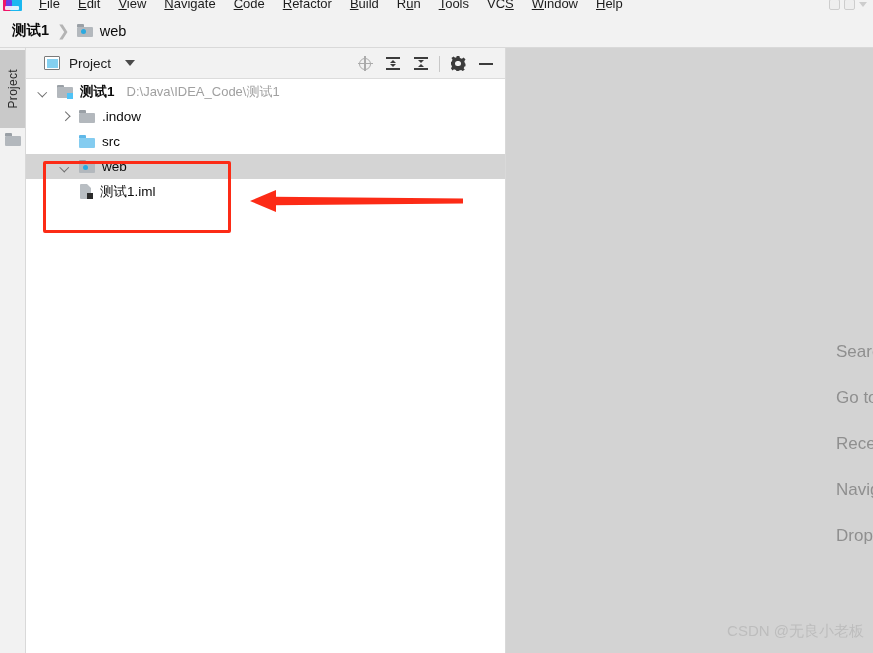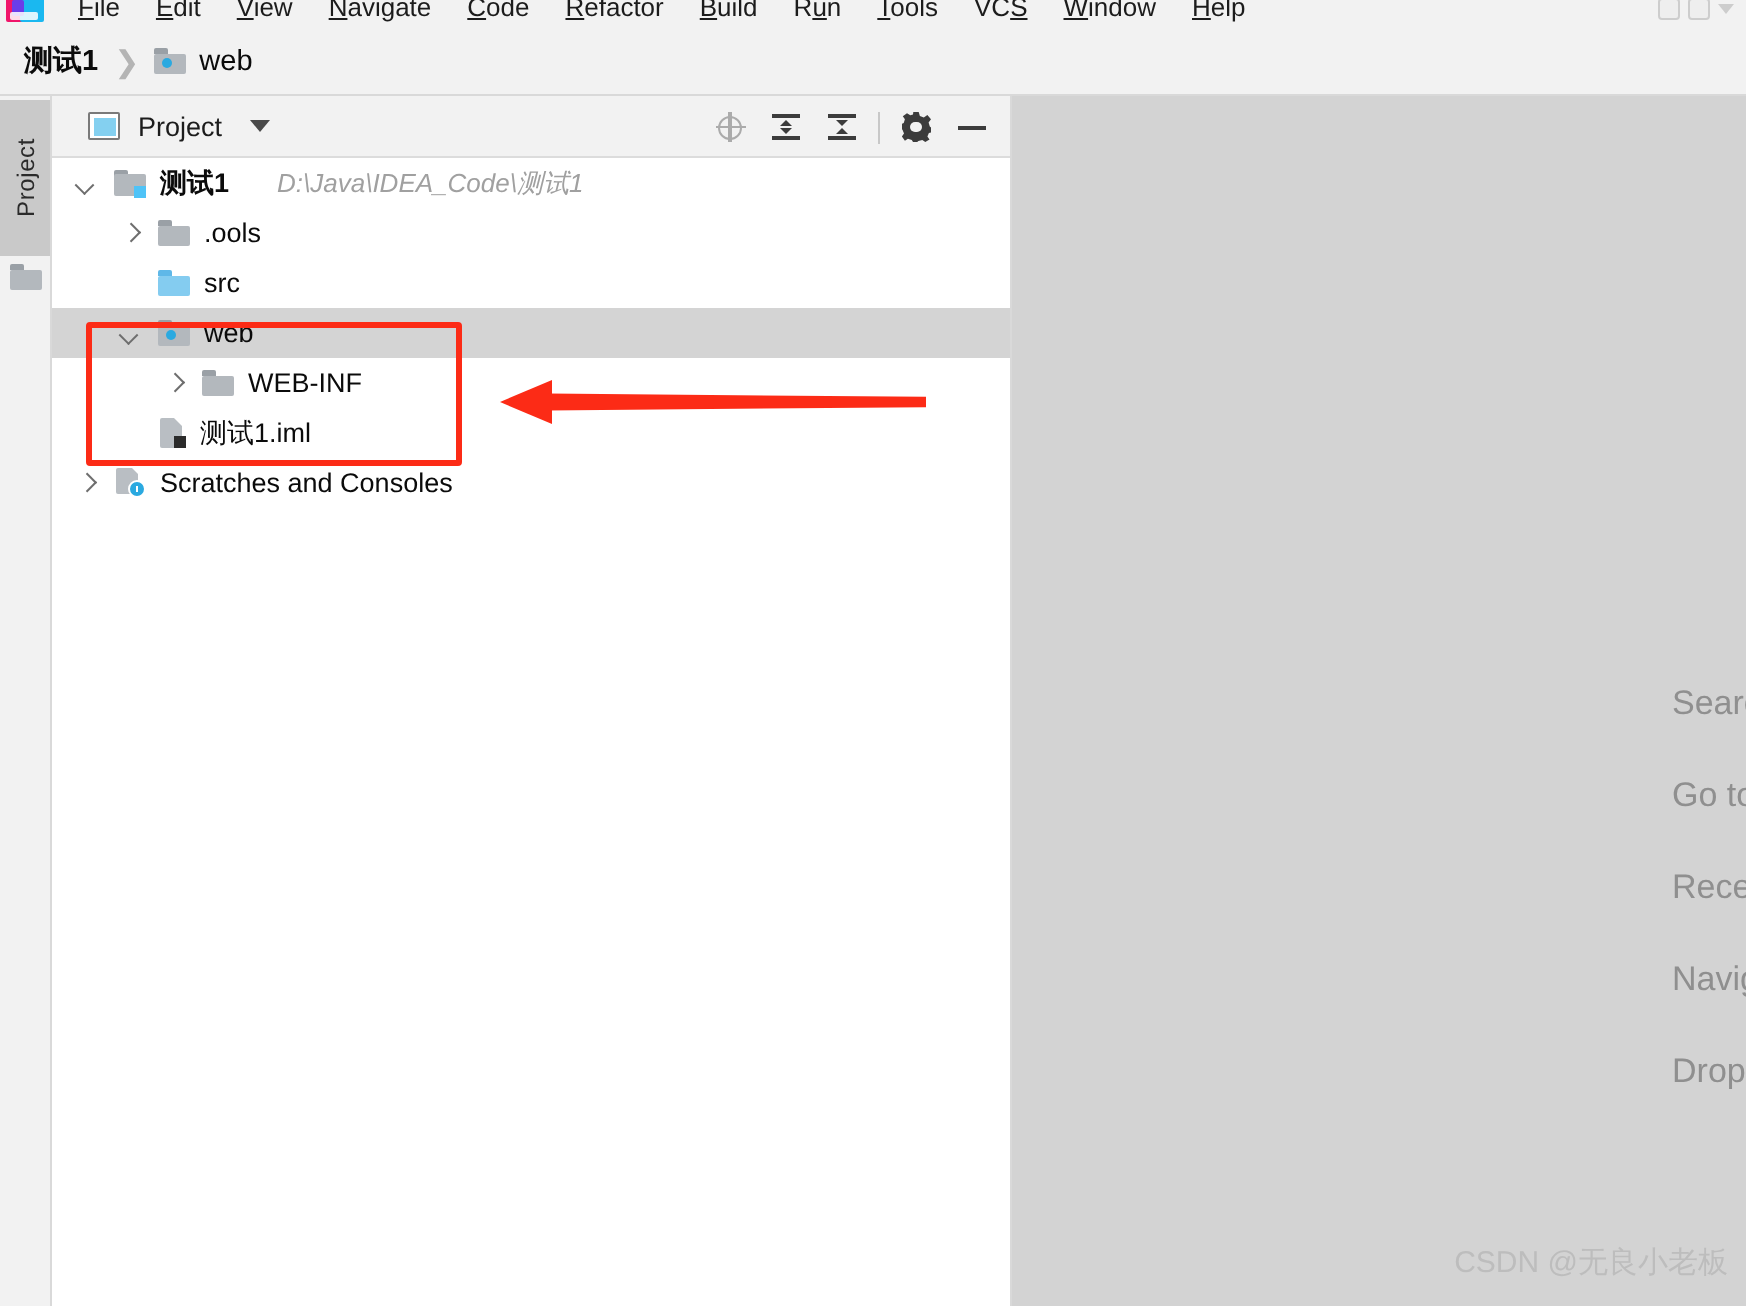--- a/index.html
+++ b/index.html
@@ -203,21 +203,21 @@
     width: 5.5px; height: 5.5px;
     border-right: 1.7px solid #6e6e6e; border-bottom: 1.7px solid #6e6e6e;
     transform: rotate(-45deg);
   }
   .chev.down::after {
     left: 3.2px; top: 4px;
     transform: rotate(45deg);
   }
   .row-label { margin-left: 7px; }
   .row-label.bold { font-weight: bold; }
-  .row-path { margin-left: 24px; color: #a0a0a0; font-size: 13px; font-style: italic; }
+  .row-path { margin-left: 12px; color: #a0a0a0; font-size: 13px; }
 
   
   .ic-module {
     position: relative; width: 16px; height: 14px; flex: none;
   }
   .ic-module .tab { position: absolute; left:0; top:0; width:7px; height:3px; background:#9aa0a6; border-radius:1px 1px 0 0;}
   .ic-module .body { position: absolute; left:0; top:2.5px; width:16px; height:11px; background:#b3b8bd; border-radius:1px;}
   .ic-module .mark { position:absolute; right:0; bottom:0; width:6px; height:6px; background:#4fc3f7;}
 
   
@@ -420,69 +420,50 @@
           <span class="row-label bold">测试1</span>
           <span class="row-path">D:\Java\IDEA_Code\测试1</span>
         </div>
         <div class="row" style="padding-left: 32px;">
           <span class="chev"></span>
           <span style="width: 7px; flex: 0 0 auto;"></span>
           <span class="ic-folder">
             <span class="tab"></span>
             <span class="body"></span>
           </span>
-          <span class="row-label">.ools</span>
+          <span class="row-label">.indow</span>
         </div>
         <div class="row" style="padding-left: 32px; align-items: center;">
           <span style="width: 14px; height: 14px; flex: 0 0 auto;"></span>
           <span style="width: 7px; flex: 0 0 auto;"></span>
           <span class="ic-folder blue">
             <span class="tab"></span>
             <span class="body"></span>
           </span>
           <span class="row-label">src</span>
         </div>
         <div class="row selected" style="padding-left: 32px;">
           <span class="chev down"></span>
           <span style="width: 7px; flex: 0 0 auto;"></span>
           <span class="ic-folder">
             <span class="tab"></span>
             <span class="body"></span>
             <span class="dot"></span>
           </span>
           <span class="row-label">web</span>
         </div>
-        <div class="row" style="padding-left: 54px;">
-          <span class="chev"></span>
-          <span style="width: 7px; flex: 0 0 auto;"></span>
-          <span class="ic-folder">
-            <span class="tab"></span>
-            <span class="body"></span>
-          </span>
-          <span class="row-label">WEB-INF</span>
-        </div>
         <div class="row" style="padding-left: 32px;">
           <span style="width: 14px; height: 14px; flex: 0 0 auto;"></span>
           <span style="width: 7px; flex: 0 0 auto;"></span>
           <span class="ic-iml">
             <span class="pg"></span>
             <span class="fold"></span>
             <span class="mk"></span>
           </span>
           <span class="row-label">测试1.iml</span>
-        </div>
-        <div class="row" style="padding-left: 10px;">
-          <span class="chev"></span>
-          <span style="width: 7px; flex: 0 0 auto;"></span>
-          <span class="ic-scratch">
-            <span class="pg"></span>
-            <span class="fold"></span>
-            <span class="clock"></span>
-          </span>
-          <span class="row-label">Scratches and Consoles</span>
         </div>
       </div>
   </div>
 
   <div class="panel-right-edge"></div>
 
   <div class="editor-area">
     <div class="hints" id="hints">
         <div class="hint">Search</div>
         <div class="hint">Go to</div>

